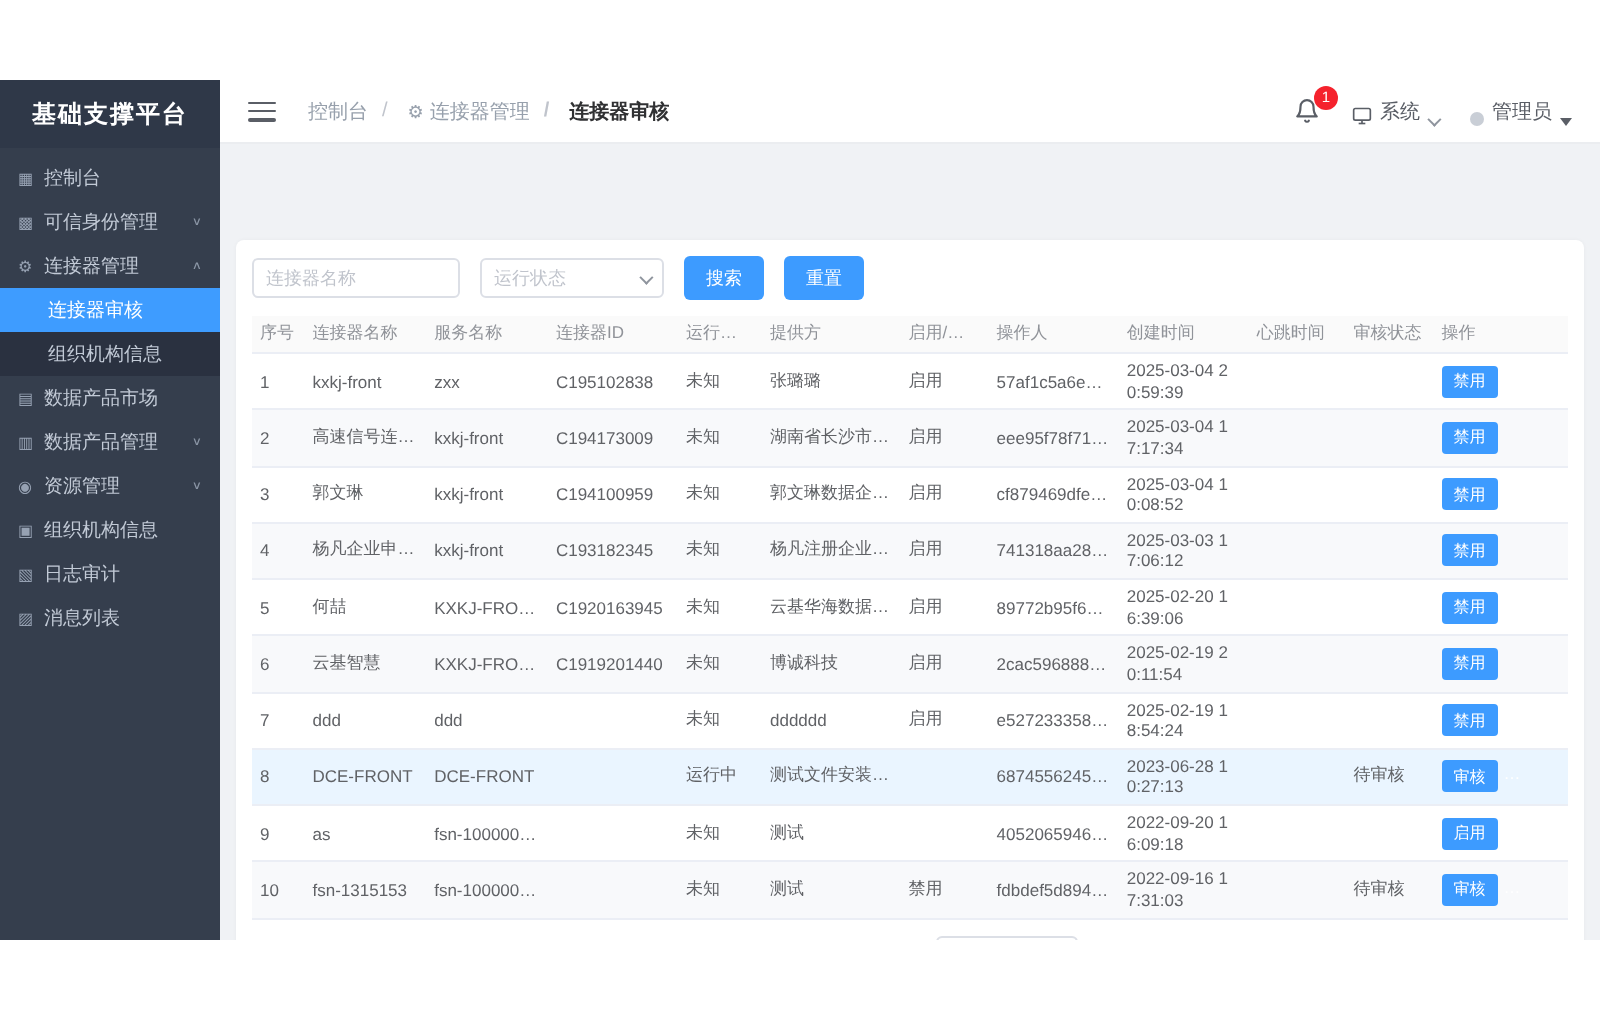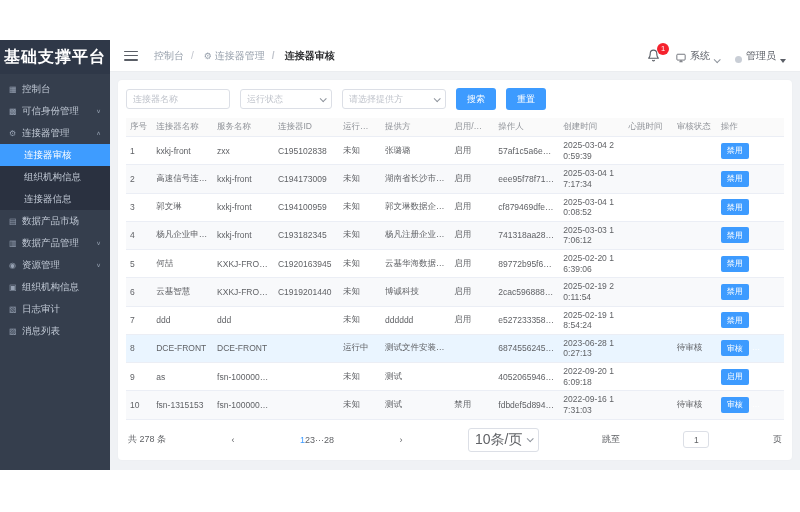--- a/index.html
+++ b/index.html
@@ -1,21 +1,21 @@
 <!DOCTYPE html>
 <html><head>
 <meta charset="utf-8">
 <style>
   * { box-sizing: border-box; margin: 0; padding: 0; }
   html,body { width:800px; height:512px; background:#fff; font-family:"Liberation Sans", sans-serif; overflow:hidden; }
   .app { position:absolute; top:40px; left:0; width:800px; height:430px; display:flex; background:#f0f2f5; }
 
   
   .sidebar { width:110px; flex-shrink:0; background:#353e4d; display:flex; flex-direction:column; }
-  .logo { height:34px; line-height:34px; text-align:center; color:#fff; font-weight:bold; font-size:16px; background:#2f3848; letter-spacing:1px; }
+  .logo { height:34px; line-height:34px; text-align:center; color:#fff; font-weight:bold; font-size:12px; background:#2f3848; letter-spacing:1px; }
   .nav { flex:1; padding-top:4px; }
   .nav-item { display:flex; align-items:center; height:22px; padding:0 9px; font-size:9.5px; color:#c2cad6; cursor:pointer; }
   .nav-icon { width:13px; font-size:8px; color:#96a1b2; flex-shrink:0; }
   .nav-label { flex:1; white-space:nowrap; overflow:hidden; }
   .nav-arrow { font-size:7px; color:#8b96a6; transform:scaleY(.8); }
   .nav-item.sub { background:#2a3140; padding-left:24px; }
   .nav-item.active { background:#3e9cff; color:#fff; }
 
   
   .main { flex:1; min-width:0; display:flex; flex-direction:column; }
@@ -29,21 +29,21 @@
   .bc-gear { font-size:9px; color:#97a0ac; }
   .topbar-right { display:flex; align-items:center; gap:16px; font-size:10px; color:#5a5e66; }
   .bell-wrap { position:relative; cursor:pointer; display:flex; }
   .badge { position:absolute; top:-6px; right:-9px; min-width:12px; height:12px; line-height:12px; text-align:center; background:#f5222d; color:#fff; font-size:7.5px; border-radius:7px; padding:0 3px; }
   .menu-entry { display:flex; align-items:flex-end; gap:4px; cursor:pointer; }
   .chev { width:5px; height:5px; border-right:1.2px solid #8f959e; border-bottom:1.2px solid #8f959e; transform:rotate(45deg) translateY(-1px); display:inline-block; }
   .caret { width:0; height:0; border-left:3.5px solid transparent; border-right:3.5px solid transparent; border-top:4.5px solid #5a5e66; display:inline-block; }
   .avatar-dot { width:7px; height:7px; border-radius:50%; background:#c9ced6; display:inline-block; }
 
   
-  .content { flex:1; padding:8px 8px 2px; overflow:hidden; }
+  .content { flex:1; padding:8px 8px 2px; overflow:hidden;margin-top:40px; }
   .card { background:#fff; border-radius:4px; padding:8px 8px 4px; box-shadow:0 0 2px rgba(0,0,0,.04); }
   .filters { display:flex; align-items:center; gap:10px; margin-bottom:8px; }
   .ipt { width:104px; height:20px; border:1px solid #dcdfe6; border-radius:3px; font-size:9px; color:#606266; padding:0 6px; outline:none; }
   .ipt::placeholder { color:#c0c4cc; }
   .sel { height:20px; border:1px solid #dcdfe6; border-radius:3px; font-size:9px; color:#c0c4cc; padding:0 6px; background:#fff; display:flex; align-items:center; justify-content:space-between; cursor:pointer; }
   .sel-status { width:92px; }
   .sel-provider { width:104px; }
   .btn { background:#3d9bff; color:#fff; border:none; border-radius:3px; font-size:9px; padding:4.5px 11px; cursor:pointer;text-align:right; }
   .btn.mini { padding:2.5px 6px; font-size:8px; border-radius:2px; margin-right:3px; }
 
@@ -93,25 +93,20 @@
           <span class="nav-label">连接器审核</span>
 
         </div>
 
         <div class="nav-item sub">
 
           <span class="nav-label">组织机构信息</span>
 
         </div>
 
-        <div class="nav-item sub">
-
-          <span class="nav-label">连接器信息</span>
-
-        </div>
 
         <div class="nav-item">
           <span class="nav-icon">▤</span>
           <span class="nav-label">数据产品市场</span>
 
         </div>
 
         <div class="nav-item">
           <span class="nav-icon">▥</span>
           <span class="nav-label">数据产品管理</span>
@@ -191,24 +186,20 @@
 
     <div class="content">
       <div class="card">
 
         <div class="filters">
           <input class="ipt" type="text" placeholder="连接器名称" style="">
           <div class="sel sel-status">
             <span>运行状态</span>
             <span class="chev"></span>
           </div>
-          <div class="sel sel-provider">
-            <span>请选择提供方</span>
-            <span class="chev"></span>
-          </div>
           <button class="btn">搜索</button>
           <button class="btn">重置</button>
         </div>
 
         <table>
           <colgroup>
             <col style="width:25px">
               <col style="width:58px">
               <col style="width:58px">
               <col style="width:62px">

